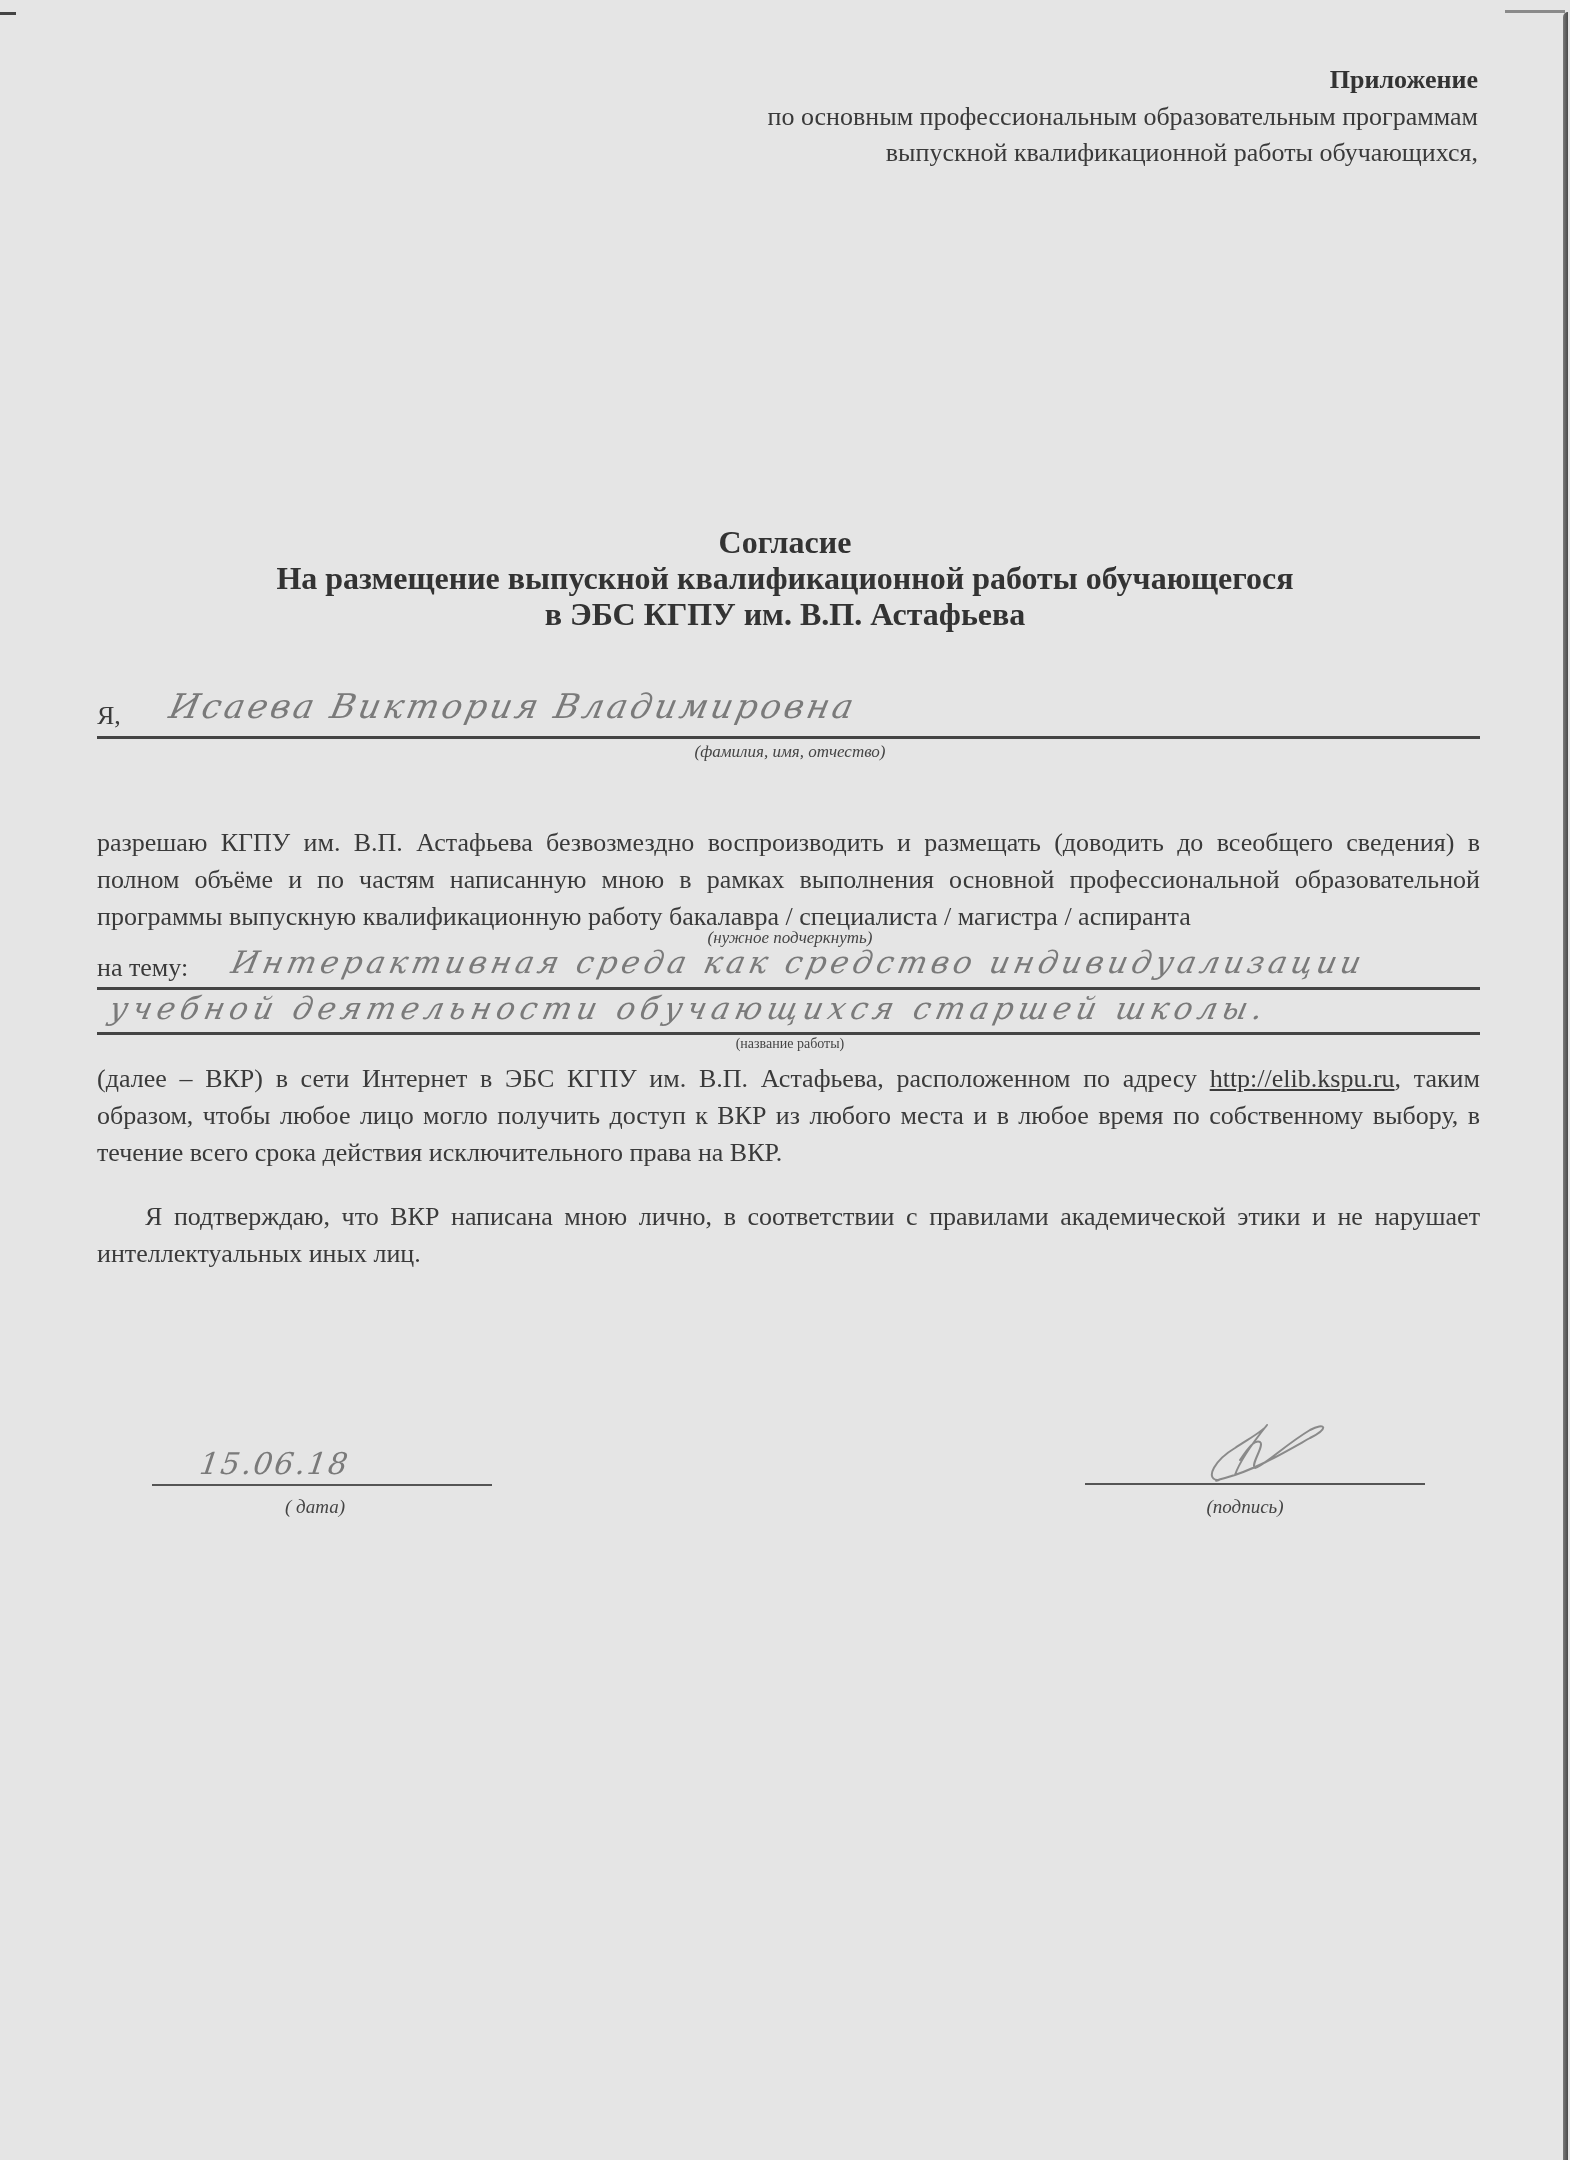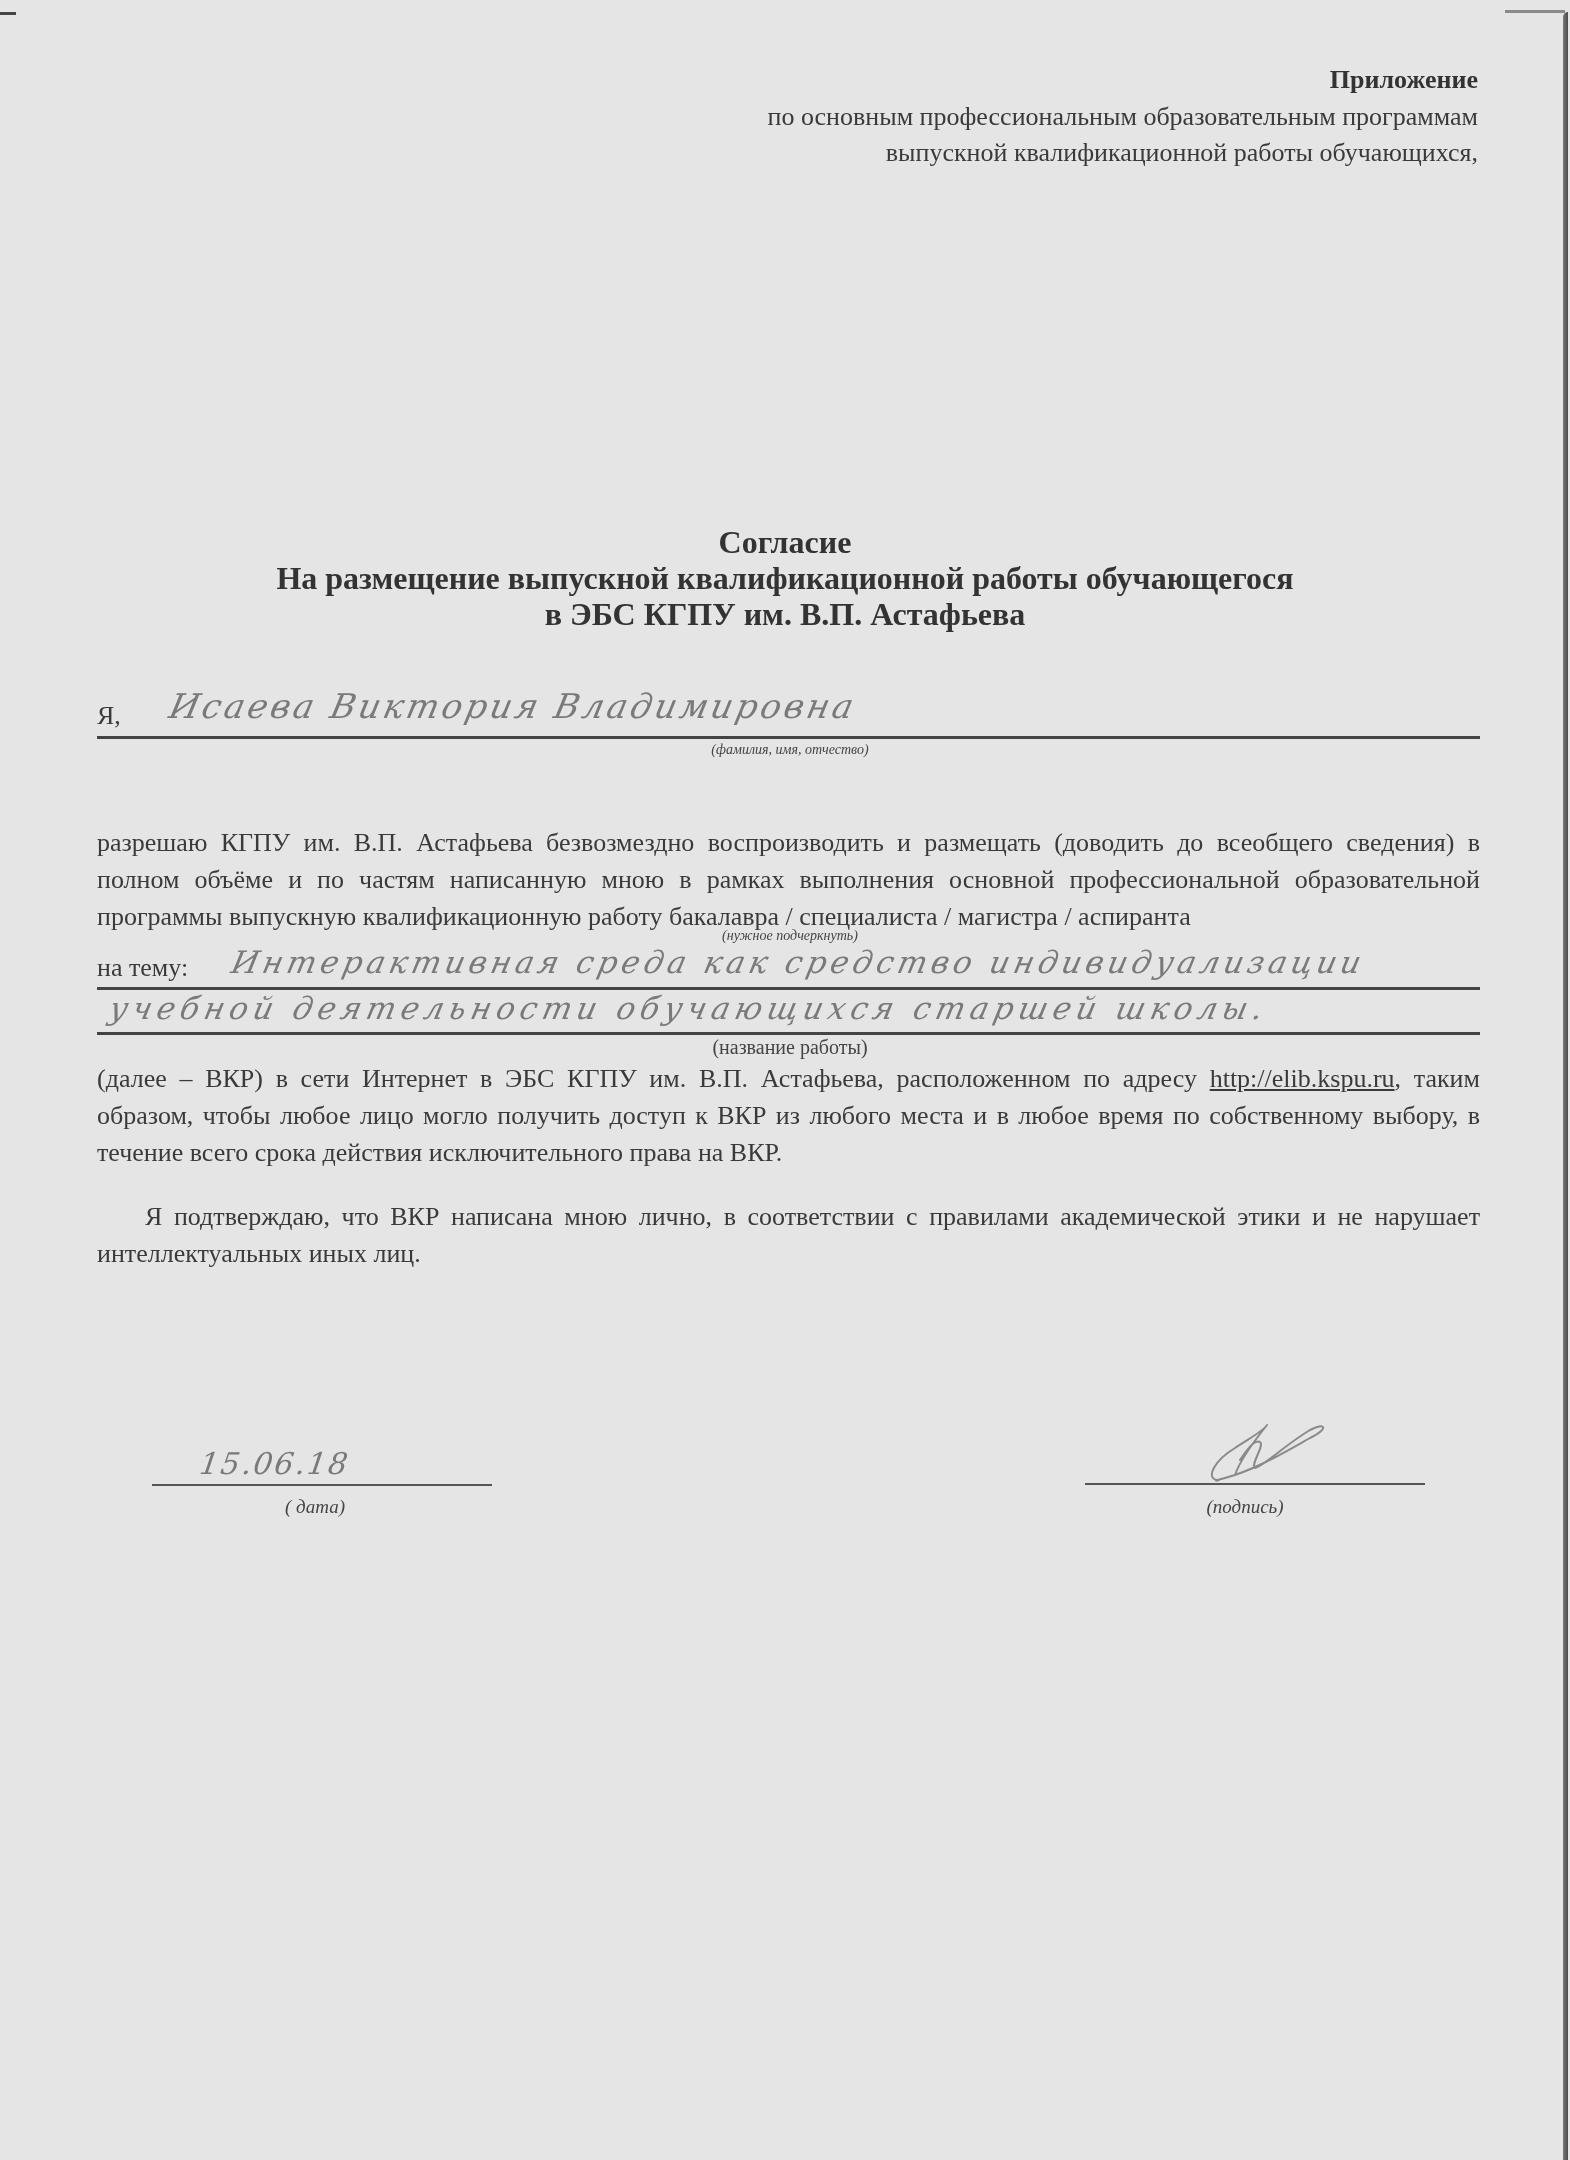--- a/index.html
+++ b/index.html
@@ -78,27 +78,27 @@
       background: #444;
     }
     .rule-thin {
       position: absolute;
       height: 2px;
       background: #555;
     }
     .caption {
       position: absolute;
       font-style: italic;
-      font-size: 14px;
+      font-size: 17px;
       color: #444;
       text-align: center;
     }
     .caption-upright {
       position: absolute;
-      font-size: 20px;
+      font-size: 14px;
       color: #444;
       text-align: center;
     }
     .handwriting {
       position: absolute;
       font-family: "DejaVu Serif", serif;
       font-style: italic;
       color: #7a7a7a;
       font-size: 34px;
       letter-spacing: 3px;

